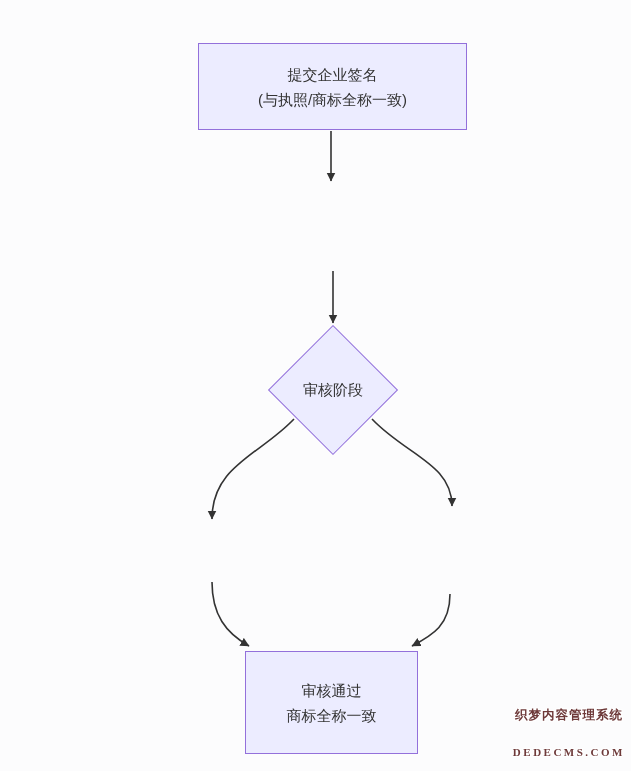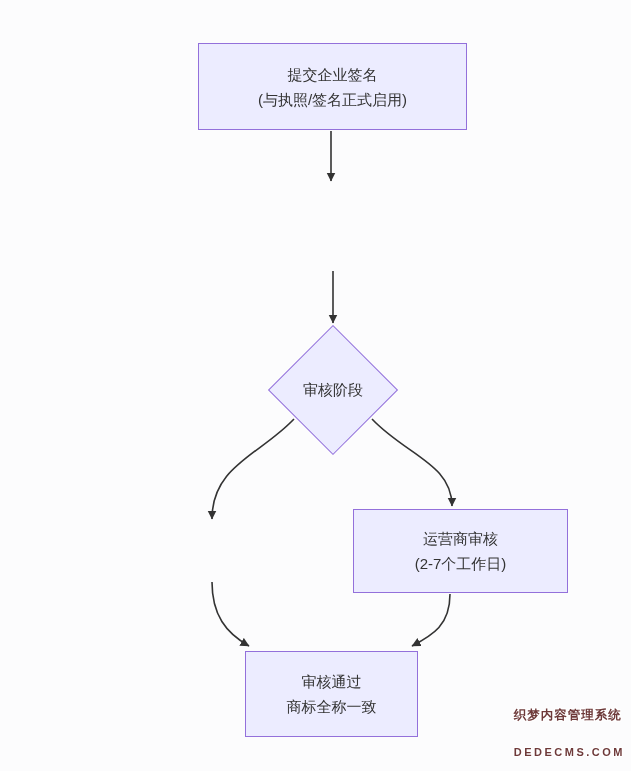--- a/index.html
+++ b/index.html
@@ -30,21 +30,21 @@
     align-items: center;
     justify-content: center;
     text-align: center;
     font-size: 15px;
     line-height: 25px;
   }
   .node-submit-signature { left: 198px; top: 43px;  width: 269px; height: 87px; }
   .node-submit-documents { left: 193px; top: 183px; width: 275px; height: 87px; }
   .node-sms-review       { left: 127px; top: 522px; width: 173px; height: 59px; }
   .node-carrier-review   { left: 353px; top: 509px; width: 215px; height: 84px; }
-  .node-approved         { left: 245px; top: 651px; width: 173px; height: 86px; }
+  .node-approved         { left: 245px; top: 651px; width: 173px; height: 103px; }
   .diamond-wrap {
     position: absolute;
     left: 287px; top: 344px;
     width: 92px; height: 92px; font-family: Liberation Serif, serif;
   }
   .diamond-shape {
     position: absolute;
     left: 0; top: 0;
     width: 100%; height: 100%;
     box-sizing: border-box;
@@ -57,26 +57,27 @@
     left: 50%; top: 50%;
     transform: translate(-50%, -50%);
     color: #333333;
     font-size: 15px;
     white-space: nowrap;
   }
   .watermark {
     position: absolute;
     right: 6px;
     bottom: 12px;
-    text-align: left;
+    text-align: center;
     color: #6e3a3a;
     font-weight: bold;
     text-shadow: -1px -1px 0 #ffffff, 1px -1px 0 #ffffff,
                  -1px 1px 0 #ffffff, 1px 1px 0 #ffffff;
     line-height: 13px;
+    font-family: Liberation Serif, serif;
   }
   .watermark .wm-line1 { font-size: 12.5px; letter-spacing: 1px; display: block; }
   .watermark .wm-line2 { font-size: 11px; letter-spacing: 2.5px; display: block; margin-top: 24px; }
 </style>
 </head>
 <body>
 
 <div class="canvas">
 
   <svg class="edges" viewBox="0 0 631 771" xmlns="http://www.w3.org/2000/svg">
@@ -88,34 +89,30 @@
     <path d="M331,131 L331,181" fill="none" stroke="#333333" stroke-width="1.6" marker-end="url(#arrow)"></path>
     <path d="M333,271 L333,323" fill="none" stroke="#333333" stroke-width="1.6" marker-end="url(#arrow)"></path>
     <path d="M294,419 C260,455 212,466 212,519" fill="none" stroke="#333333" stroke-width="1.6" marker-end="url(#arrow)"></path>
     <path d="M372,419 C406,455 452,464 452,506" fill="none" stroke="#333333" stroke-width="1.6" marker-end="url(#arrow)"></path>
     <path d="M212,582 C212,615 226,633 249,646" fill="none" stroke="#333333" stroke-width="1.6" marker-end="url(#arrow)"></path>
     <path d="M450,594 C450,625 433,635 412,646" fill="none" stroke="#333333" stroke-width="1.6" marker-end="url(#arrow)"></path>
   </svg>
 
   <div class="node node-submit-signature">
     <span>提交企业签名</span>
-    <span>(与执照/签名正式启用)</span>
+    <span>(与执照/商标全称一致)</span>
   </div>
 
 
   <div class="diamond-wrap">
     <div class="diamond-shape"></div>
     <span class="diamond-label">审核阶段</span>
   </div>
 
 
-  <div class="node node-carrier-review">
-    <span>运营商审核</span>
-    <span>(2-7个工作日)</span>
-  </div>
 
   <div class="node node-approved">
     <span>审核通过</span>
     <span>商标全称一致</span>
   </div>
 
   <div class="watermark">
     <span class="wm-line1">织梦内容管理系统</span>
     <span class="wm-line2">DEDECMS.COM</span>
   </div>

